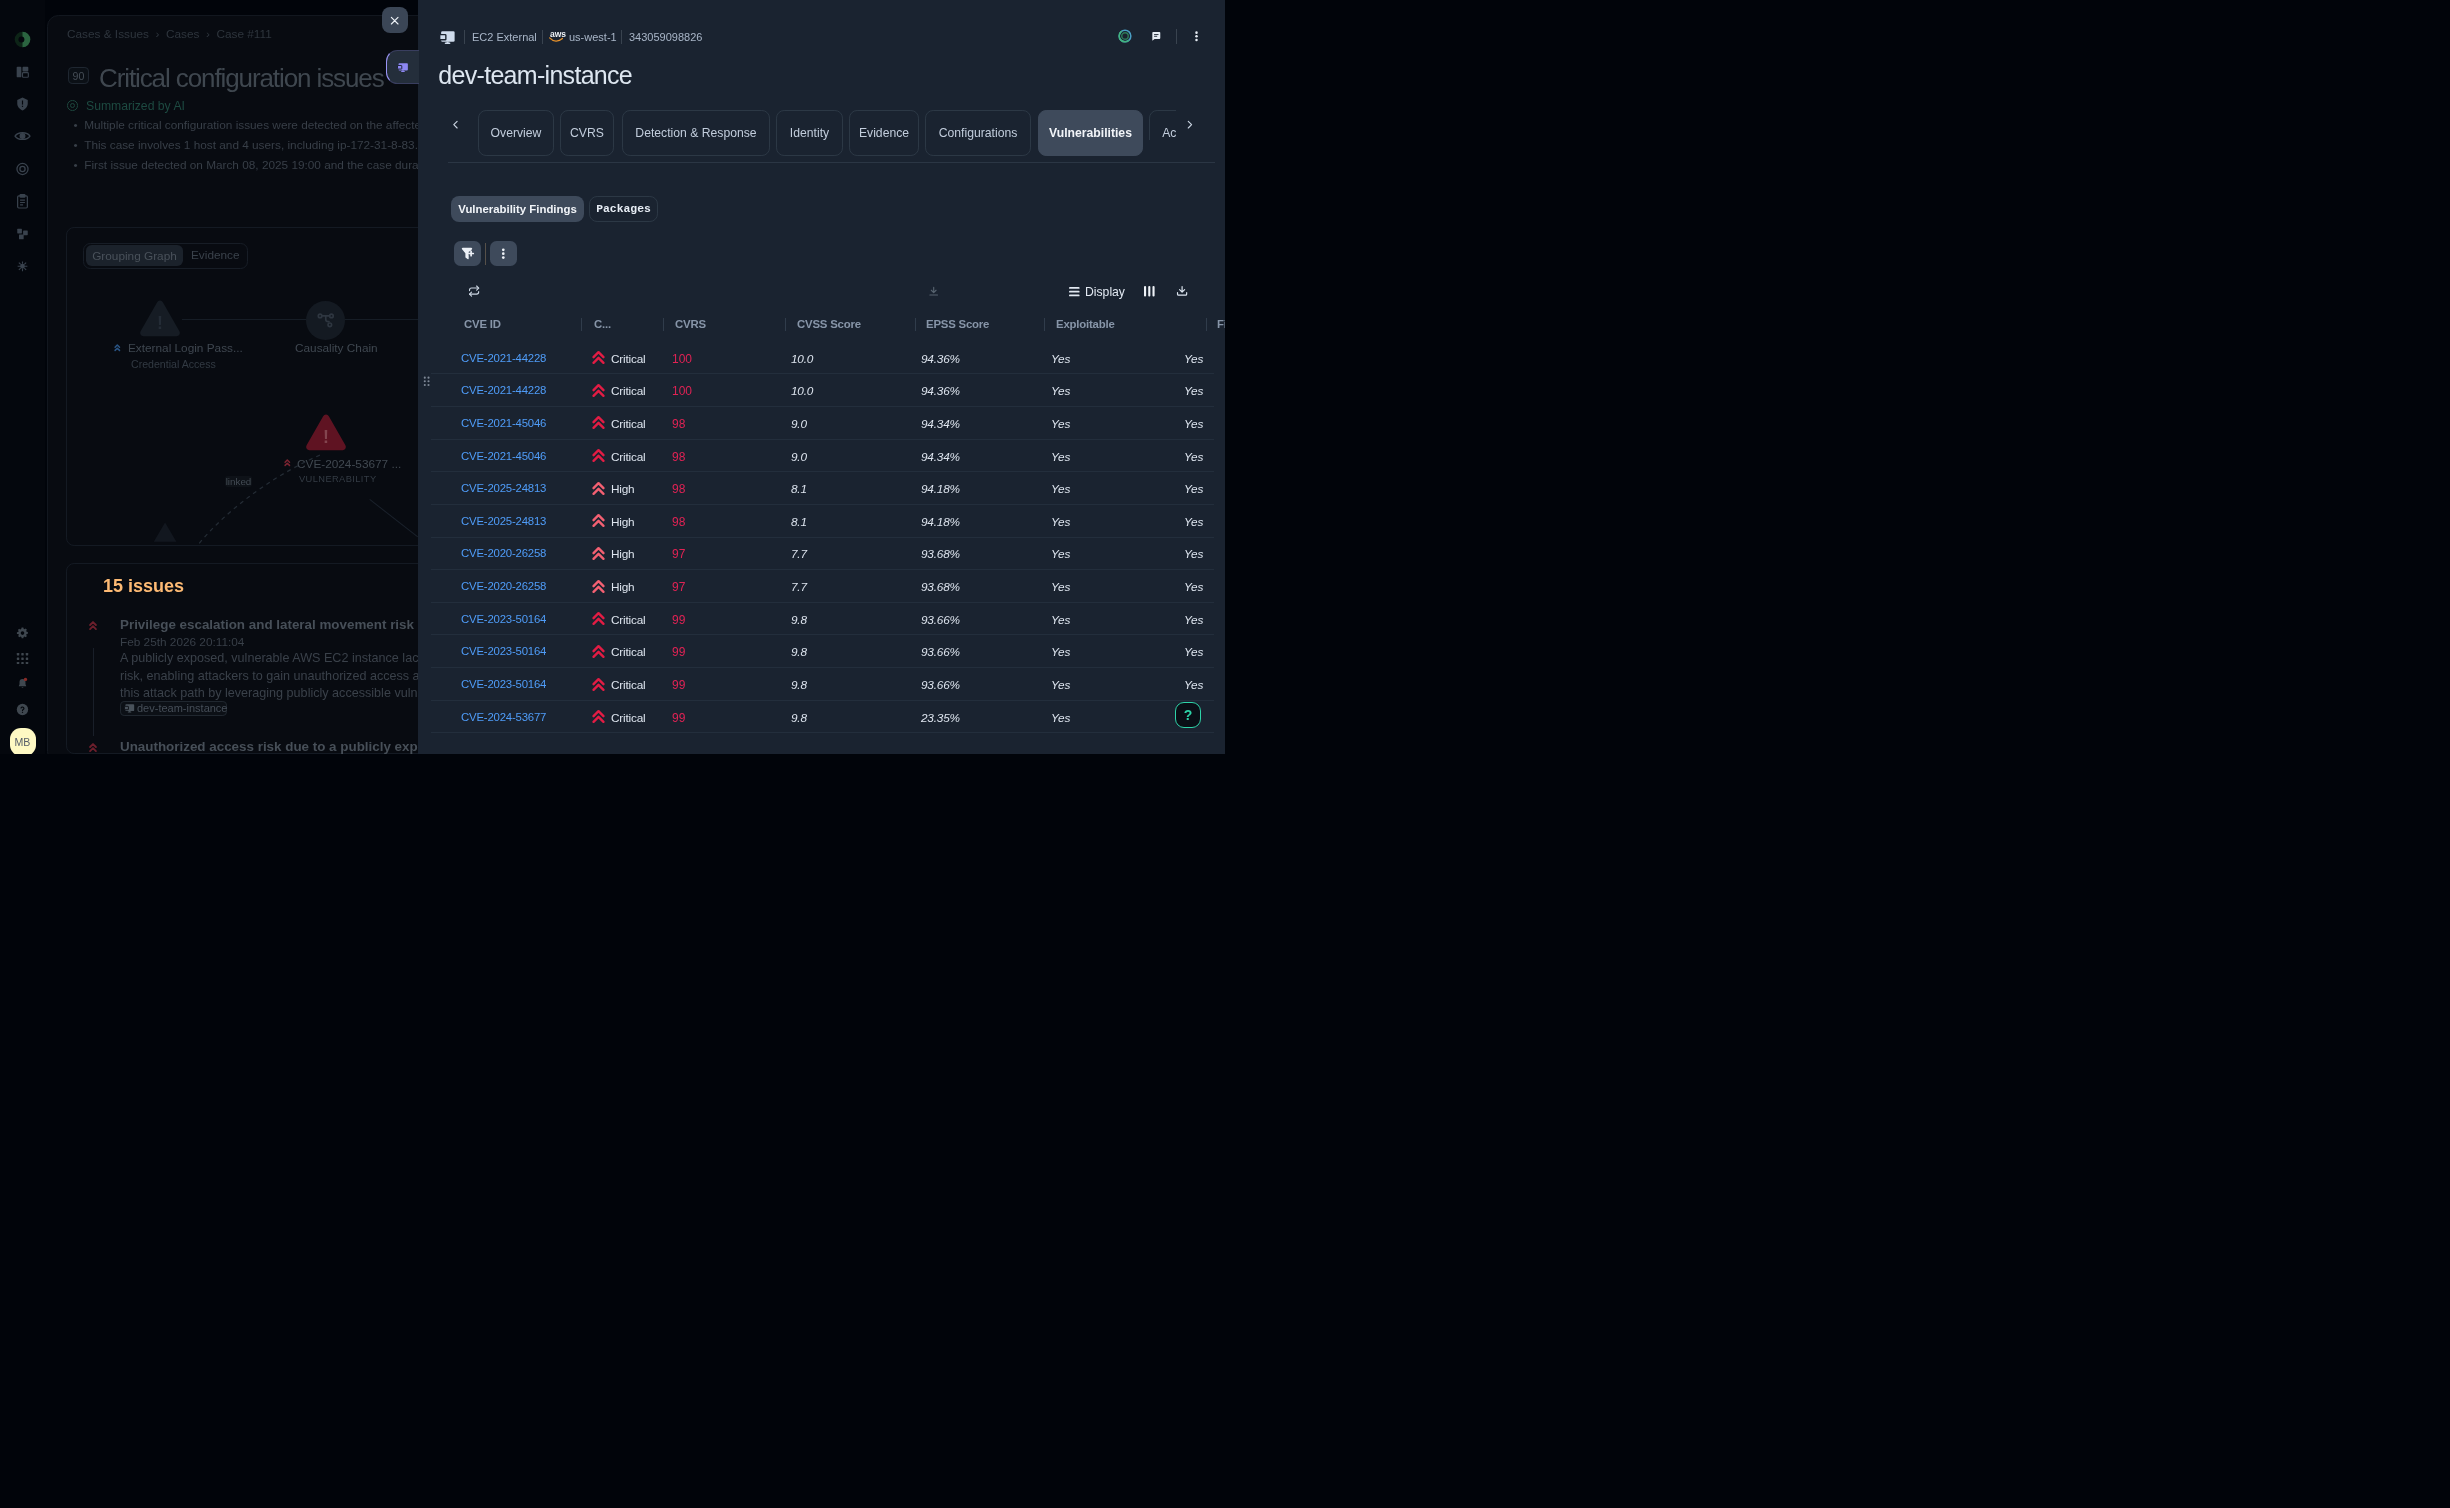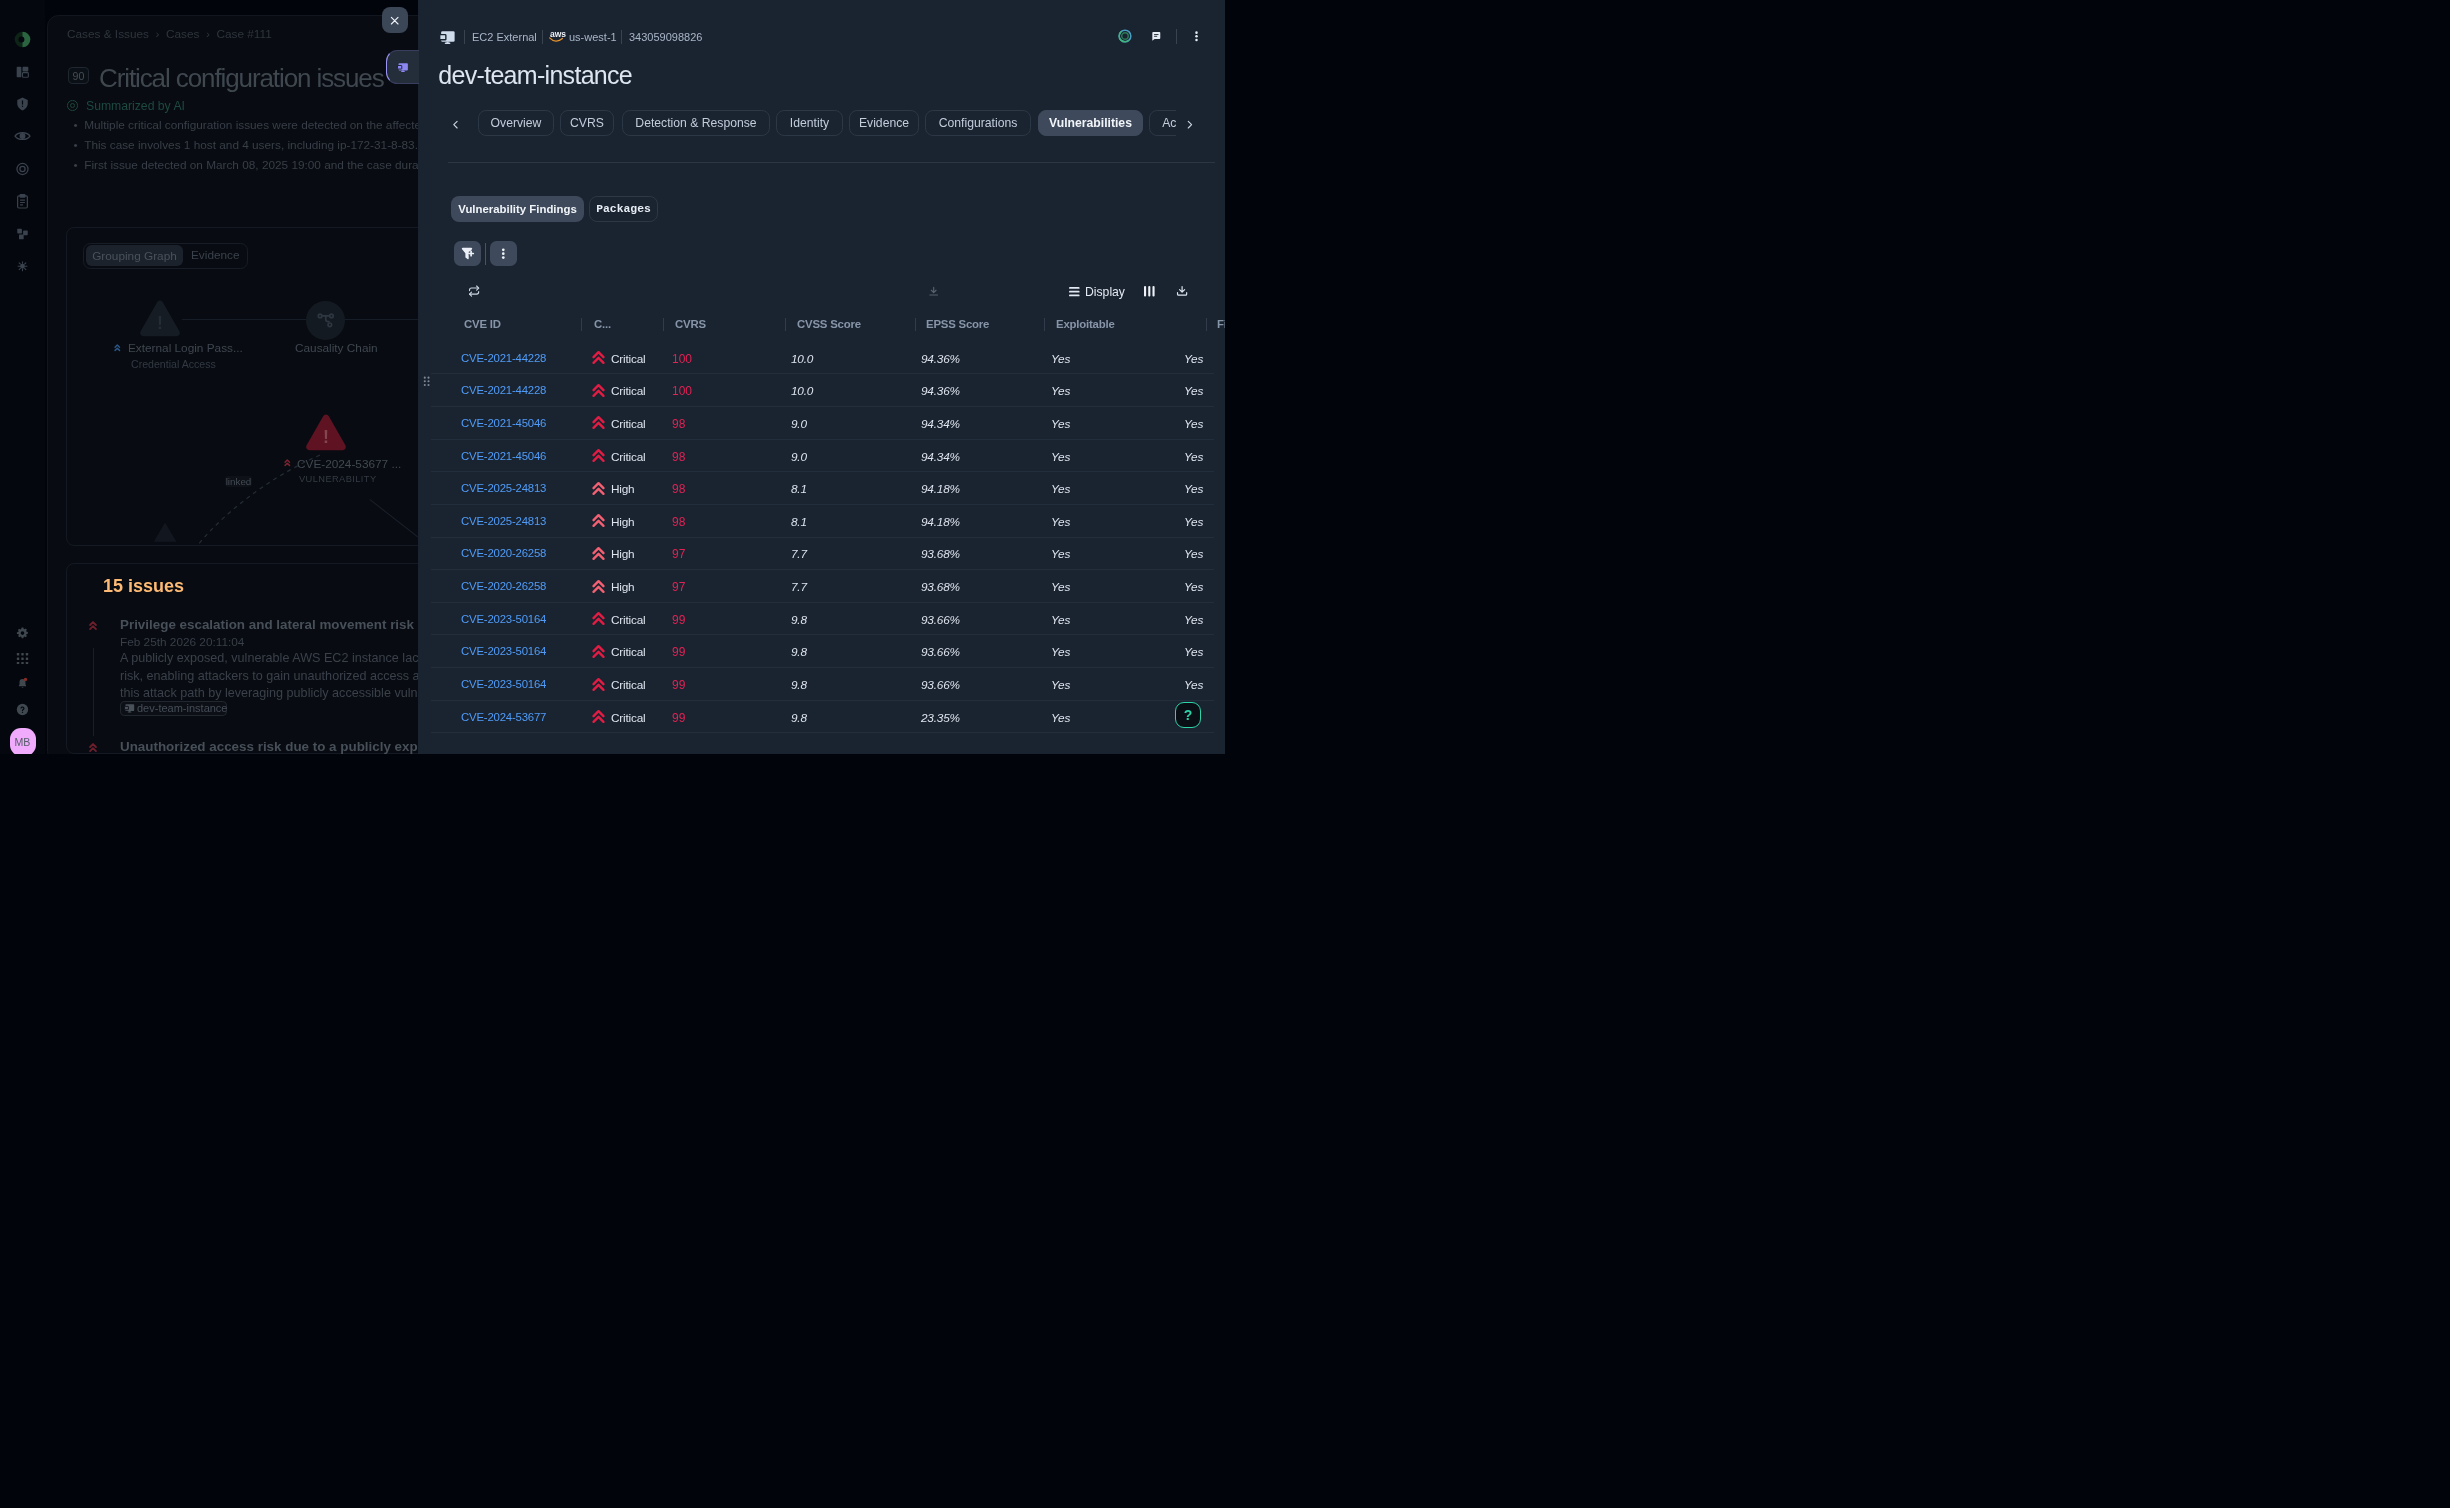--- a/index.html
+++ b/index.html
@@ -14,21 +14,21 @@
 
 
 #page { position:absolute; left:45px; top:0; width:1180px; height:754px; background:#01040a; z-index:1; }
 #card { position:absolute; left:2.4px; top:14.6px; width:1171px; height:748px; background:#080b11;
   border:0.8px solid #12171f; border-radius:11.4px; }
 .panel { position:absolute; border:0.8px solid #141a23; border-radius:8.1px; }
 
 
 #drawer { position:absolute; left:418px; top:0; width:807px; height:754px; background:#1a2330; z-index:10; }
 .hdr-div { position:absolute; width:0.8px; background:#39434f; }
-.tabpill { position:absolute; height:26px; border:0.8px solid #2c3845; border-radius:8.1px;
+.tabpill { position:absolute; height:46px; border:0.8px solid #2c3845; border-radius:8.1px;
   color:#c2cddc; font-size:12.2px; display:flex; align-items:center; justify-content:center; }
 .seg { position:absolute; height:26px; border-radius:8.1px; display:flex; align-items:center;
   justify-content:center; font-weight:bold; font-size:11.4px; }
 .toolbtn { position:absolute; width:27px; height:24.4px; background:#3e4a5b; border-radius:6.5px;
   display:flex; align-items:center; justify-content:center; }
 .colhead { position:absolute; color:#8795a8; font-size:11.4px; font-weight:bold; letter-spacing:-0.2px; }
 .coldiv { position:absolute; width:0.8px; height:13px; background:#303c4b; }
 .rowsep { position:absolute; left:431px; width:783px; height:0.8px; background:#232e3c; }
 .cve { position:absolute; color:#4f9cf8; font-size:11.4px; letter-spacing:-0.2px; }
 .sevtxt { position:absolute; color:#dde4ee; font-size:11.8px; letter-spacing:-0.2px; }
@@ -197,21 +197,21 @@
           <path d="M10.2 18.5a1.9 1.9 0 0 0 3.6 0z"></path>
           <circle cx="17.5" cy="4.5" r="3.1" fill="#892a26"></circle>
         </svg>
       </div>
     <svg class="sbi" style="top:703px;" width="13" height="13" viewBox="0 0 24 24">
         <circle cx="12" cy="12" r="10.5" fill="#3f474f"></circle>
         <path d="M9.3 9.2a2.8 2.8 0 0 1 5.4.9c0 1.8-2.7 2.1-2.7 3.8" fill="none" stroke="#04070d" stroke-width="2.2" stroke-linecap="round"></path>
         <circle cx="12" cy="17.3" r="1.3" fill="#04070d"></circle>
       </svg>
     <div class="sbi" style="top:728px;">
-        <div style="width:26px; height:28px; background:#f0abfc; border-radius:11px; color:#565e69; font-size:10.6px; display:flex; align-items:center; justify-content:center;">MB</div>
+        <div style="width:26px; height:28px; background:#fef9c3; border-radius:11px; color:#565e69; font-size:10.6px; display:flex; align-items:center; justify-content:center;">MB</div>
       </div>
   </div>
 
   <div class="abs" style="left:382px; top:7.3px; width:26px; height:26px; background:#3b4656; border-radius:8.1px; z-index:11; display:flex; align-items:center; justify-content:center;">
     <svg width="11.4" height="11.4" viewBox="0 0 24 24" fill="none" stroke="#eef2f7" stroke-width="2.4" stroke-linecap="round">
         <path d="M5 5l14 14M19 5L5 19"></path>
       </svg>
   </div>
 
   <div id="drawer">

